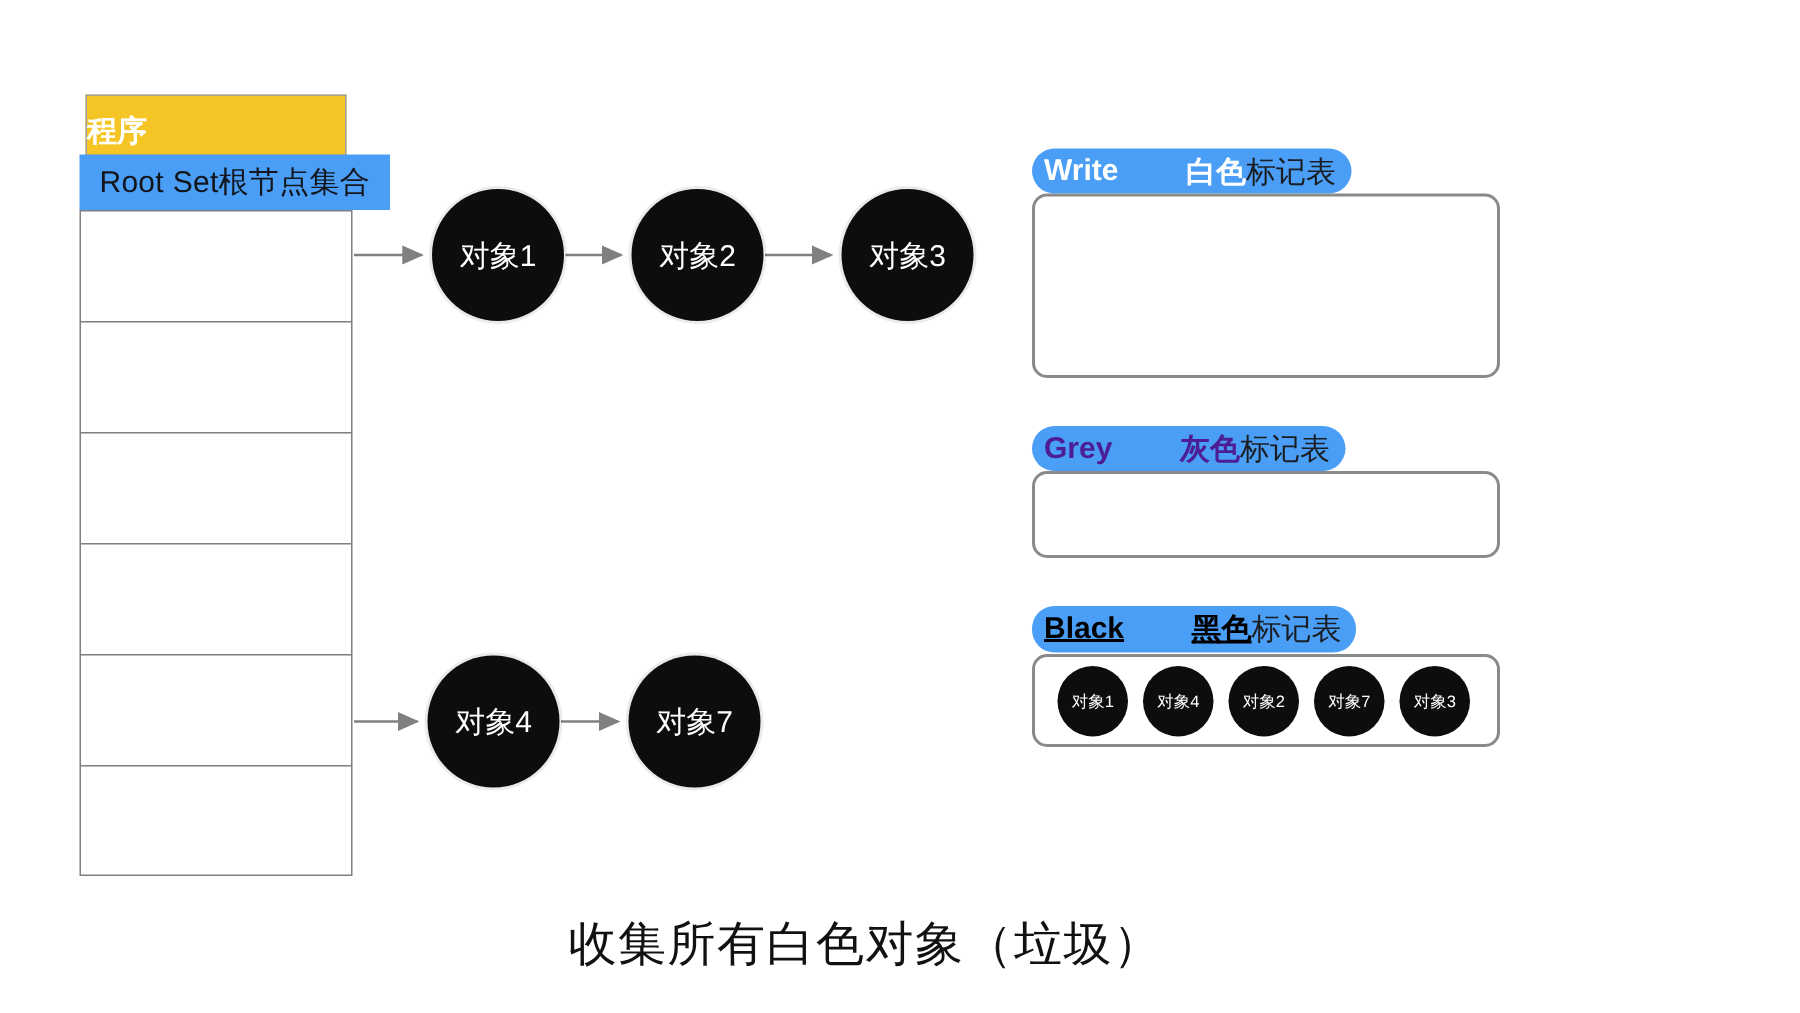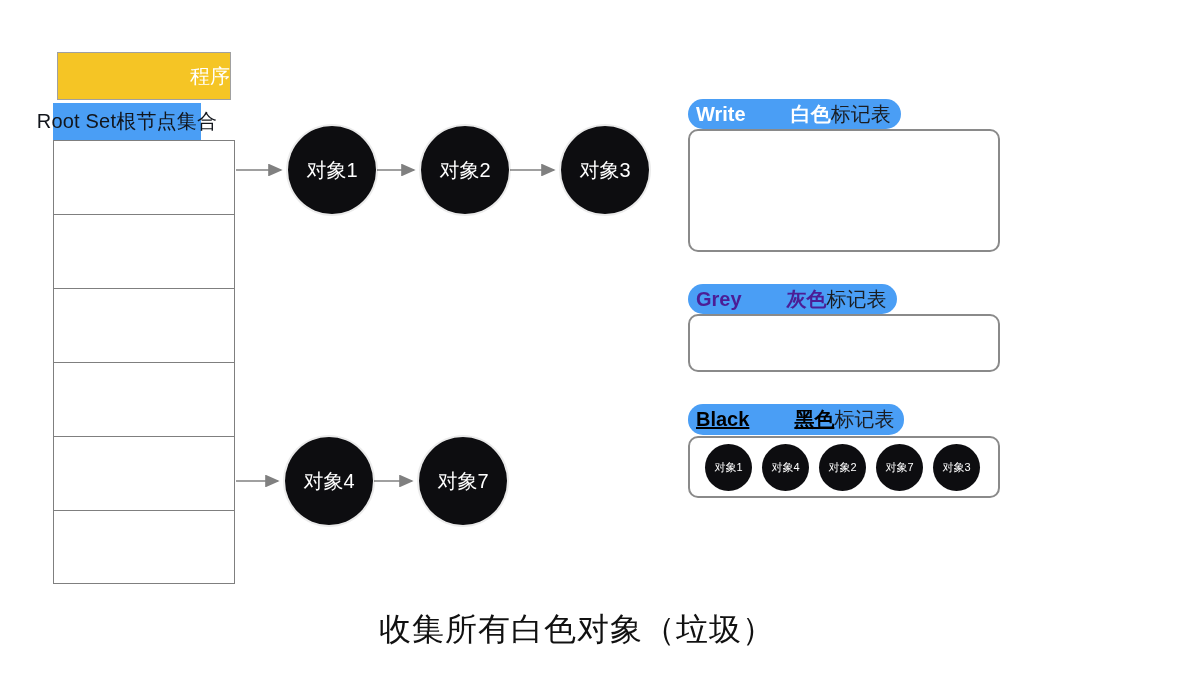--- a/index.html
+++ b/index.html
@@ -9,27 +9,27 @@
     position: relative;
     width: 1200px;
     height: 675px;
     background: #ffffff;
     overflow: hidden;
   }
   .arrows { position: absolute; left: 0; top: 0; pointer-events: none; }
 
   
   .program-box {
-    position: absolute; left: 57px; top: 52px; width: 174px; height: 48px;
+    position: absolute; left: 57px; top: 63px; width: 174px; height: 48px;
     background: #F5C525; border: 1px solid #a0a0a0;
-    display: flex; align-items: center; justify-content: flex-end;
-    color: #ffffff; font-weight: normal; font-size: 20px;
+    display: flex; align-items: center; justify-content: flex-start;
+    color: #ffffff; font-weight: bold; font-size: 20px;
   }
   .rootset-label {
-    position: absolute; left: 53px; top: 103px; width: 148px; height: 37px;
+    position: absolute; left: 53px; top: 103px; width: 207px; height: 37px;
     background: #4A9EF5; color: #12151B; font-size: 20px;
     display: flex; align-items: center; justify-content: center;
     white-space: nowrap; letter-spacing: 0.2px;
   }
   .rootset-table {
     position: absolute; left: 53px; top: 140px; width: 182px; height: 444px;
     border: 1px solid #7F7F7F; background: #ffffff;
   }
   .rootset-row { height: 74px; border-bottom: 1px solid #7F7F7F; }
   .rootset-row:last-child { border-bottom: none; }

